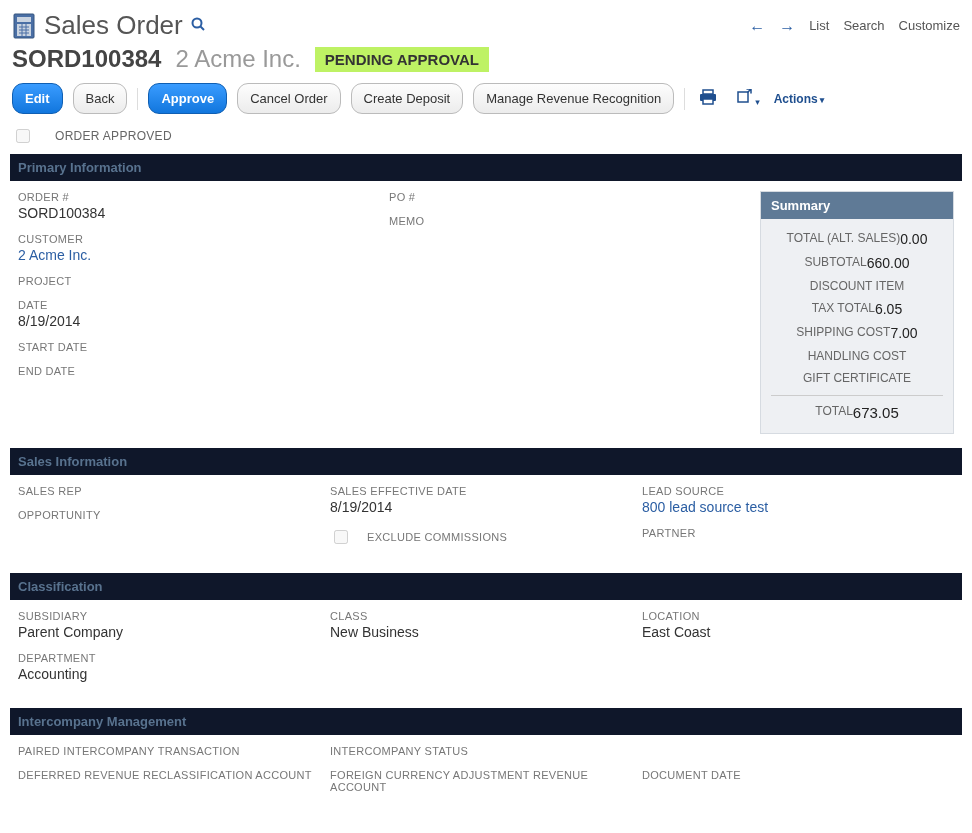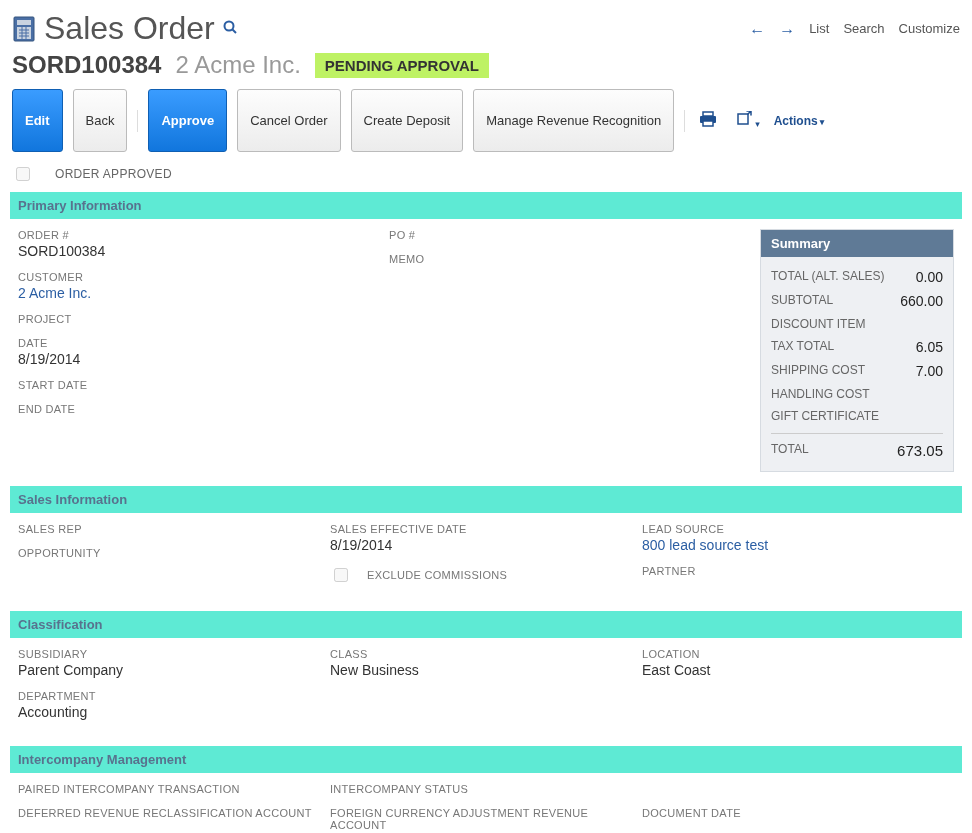--- a/index.html
+++ b/index.html
@@ -8,21 +8,21 @@
     padding: 10px 12px;
     font-family: "Helvetica Neue", Helvetica, Arial, sans-serif;
     font-size: 13px;
     color: #333;
     background: #fff;
     width: 972px;
   }
   .top-row { display: flex; align-items: center; justify-content: space-between; margin-bottom: 4px; }
   .top-left { display: flex; align-items: center; gap: 8px; }
   .page-title {
-    font-size: 32px;
+    font-size: 26px;
     color: #555;
     font-weight: 400;
     display: flex;
     align-items: center;
     gap: 8px;
   }
   .page-icon {
     width: 24px; height: 28px;
     display: inline-flex; align-items: center; justify-content: center;
   }
@@ -38,41 +38,41 @@
     font-size: 15px; font-weight: 700; color: #333;
     background: #bef264; padding: 4px 10px;
   }
 
   .button-row { display: flex; align-items: center; gap: 10px; margin-bottom: 12px; }
   .btn {
     border: 1px solid #bbb;
     background: linear-gradient(#fdfdfd, #ececec);
     color: #333;
     font-size: 13px;
-    padding: 23px 12px;
-    border-radius: 3px;
+    padding: 7px 12px;
+    border-radius: 11px;
     cursor: pointer;
   }
   .btn-primary {
     background: linear-gradient(#3a9cff, #1176dd);
     border-color: #0f5fb3;
     color: #fff;
     font-weight: 600;
   }
   .sep { width: 1px; height: 22px; background: #ddd; }
   .icon-btn { color: #1f4f8f; font-size: 16px; cursor: pointer; padding: 2px 4px; }
   .actions-link { color: #1f4f8f; font-size: 12px; font-weight: 700; cursor: pointer; }
   .caret { font-size: 9px; margin-left: 2px; }
 
   .checkbox-row { display: flex; align-items: center; gap: 22px; margin-bottom: 8px; }
   .checkbox-row input { width: 14px; height: 14px; }
   .checkbox-label { font-size: 12px; color: #666; letter-spacing: 0.3px; }
 
   .section-header {
-    background: #5eead4;
+    background: #0f172a;
     color: #58728e;
     font-weight: 700;
     font-size: 13px;
     padding: 6px 8px;
     margin: 0 -2px 10px -2px;
   }
   .section-body { display: flex; padding: 0 6px 14px 6px; position: relative; }
   .col { flex: 1; }
   .field { margin-bottom: 12px; }
   .field-label { font-size: 11px; color: #777; text-transform: uppercase; letter-spacing: 0.3px; margin-bottom: 2px; }
@@ -87,21 +87,21 @@
     border: 1px solid #d6dbe1;
   }
   .summary-head {
     background: #5f7a96;
     color: #fff;
     font-weight: 700;
     font-size: 13px;
     padding: 6px 10px;
   }
   .summary-body { padding: 8px 10px; font-size: 12px; color: #666; }
-  .sum-row { display: flex; justify-content: space-between; padding: 4px 0; }
+  .sum-row { display: flex; justify-content: center; padding: 4px 0; }
   .sum-row .val { color: #222; font-size: 14px; }
   .sum-divider { border-top: 1px solid #ccc; margin: 6px 0 4px; }
   .sum-total .val { font-size: 15px; font-weight: 400; }
 </style>
 </head>
 <body>
 
 <div class="top-row">
   <div class="top-left">
     <span class="page-icon">

